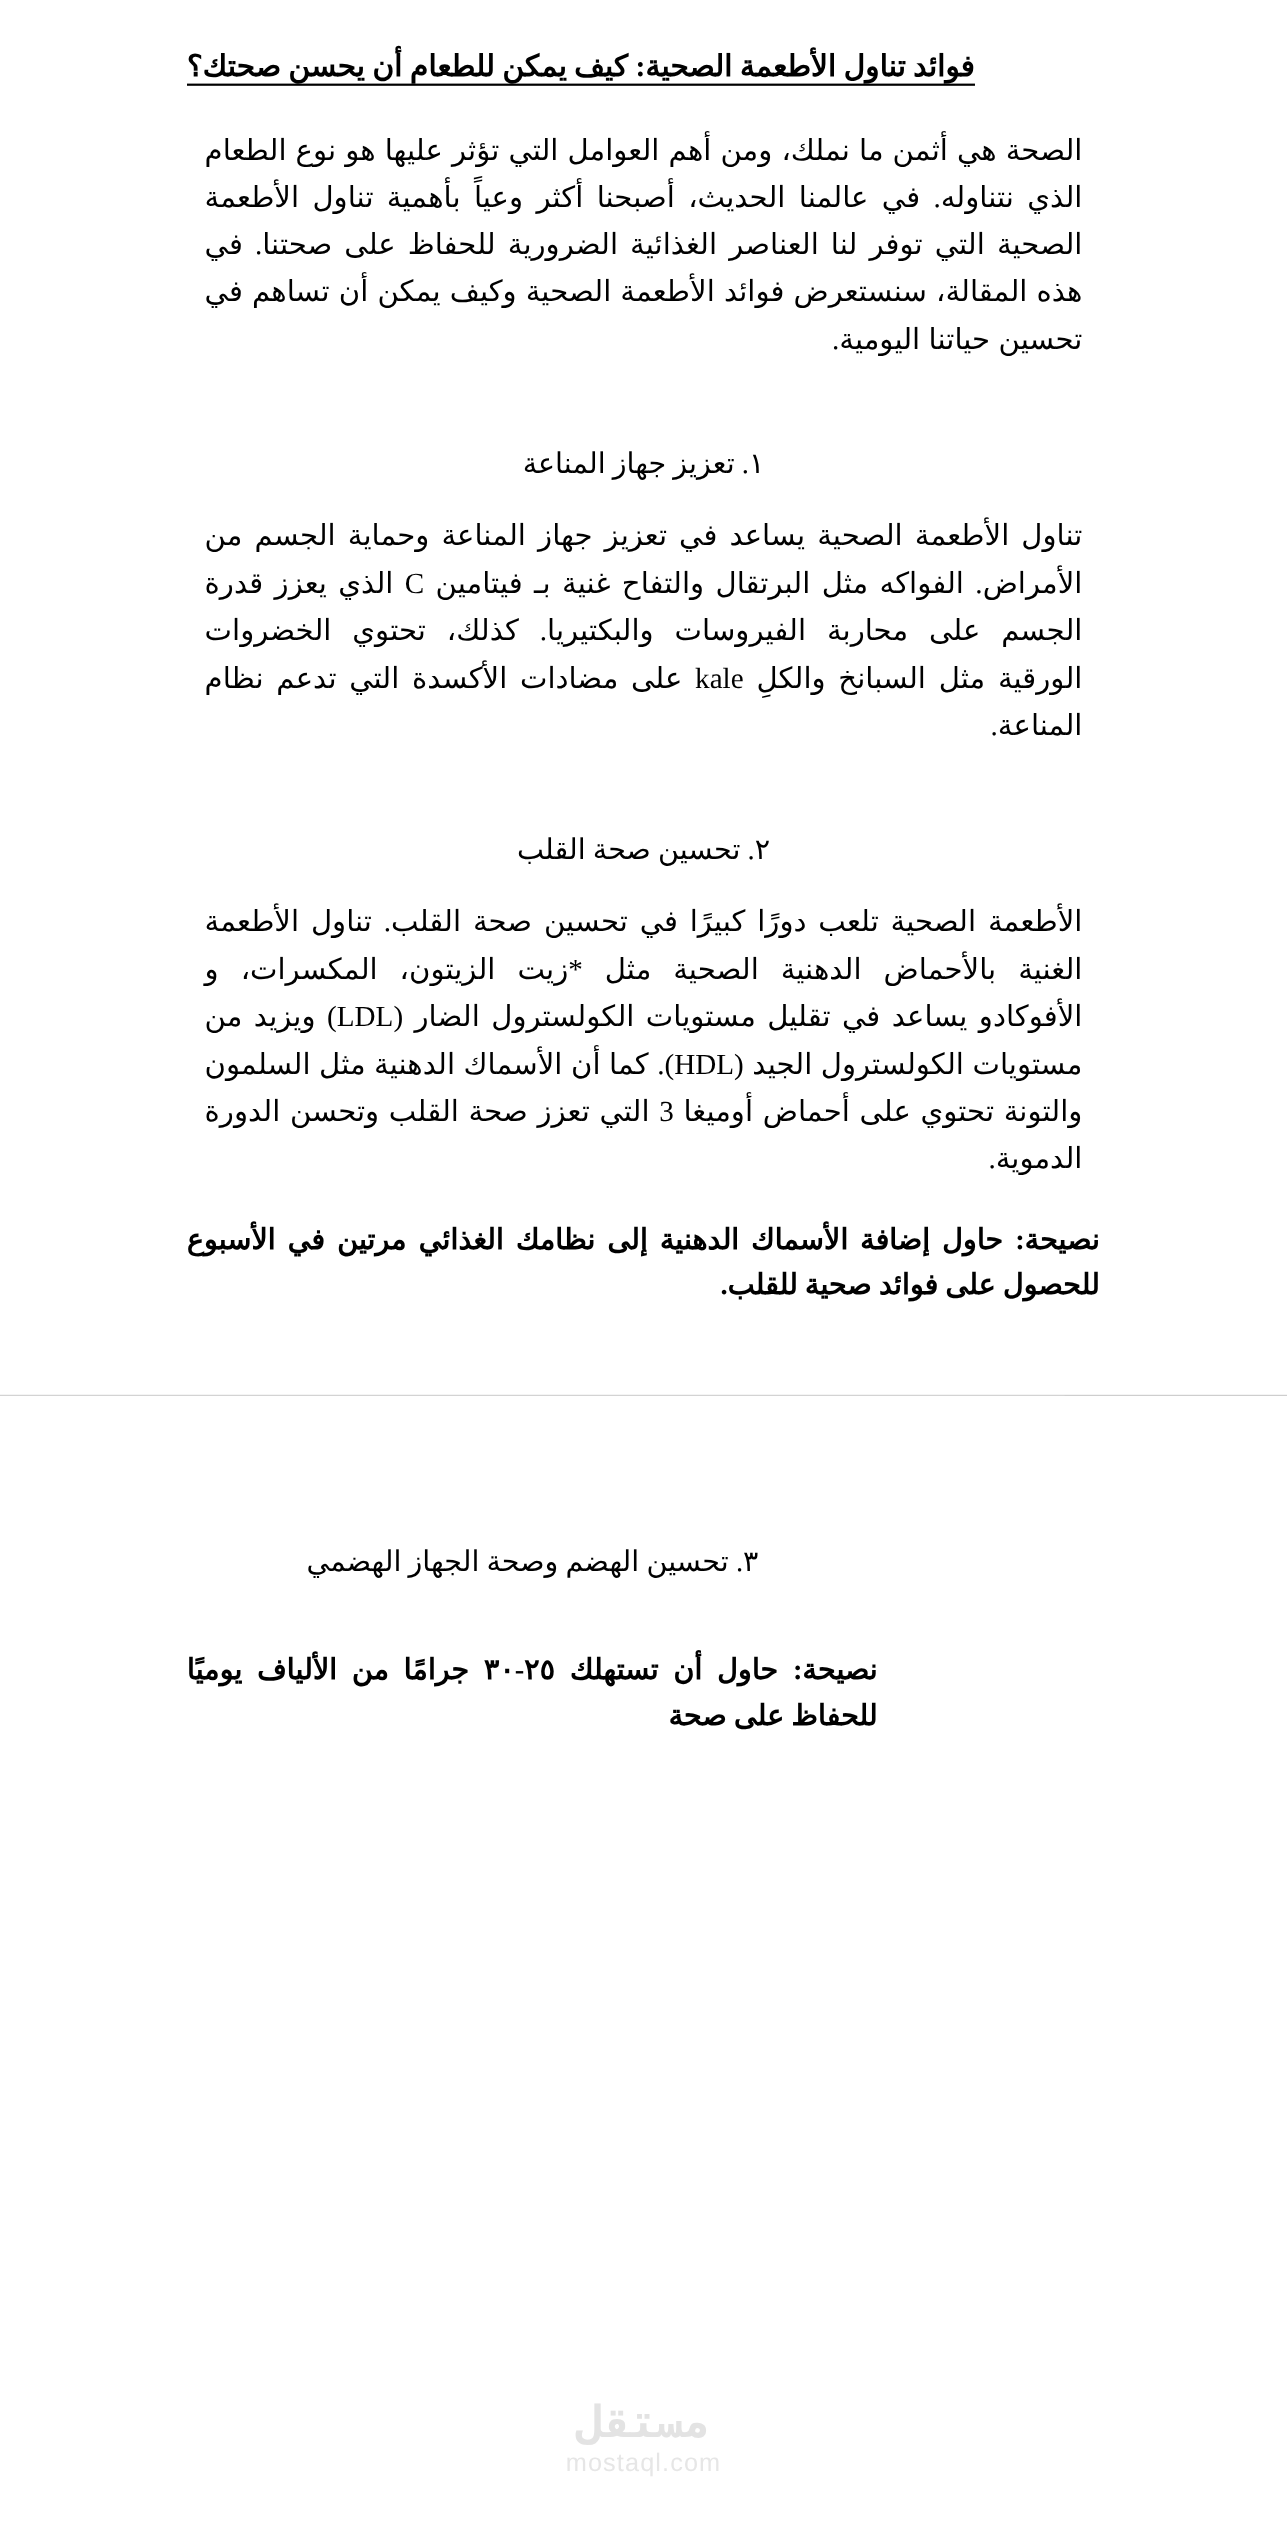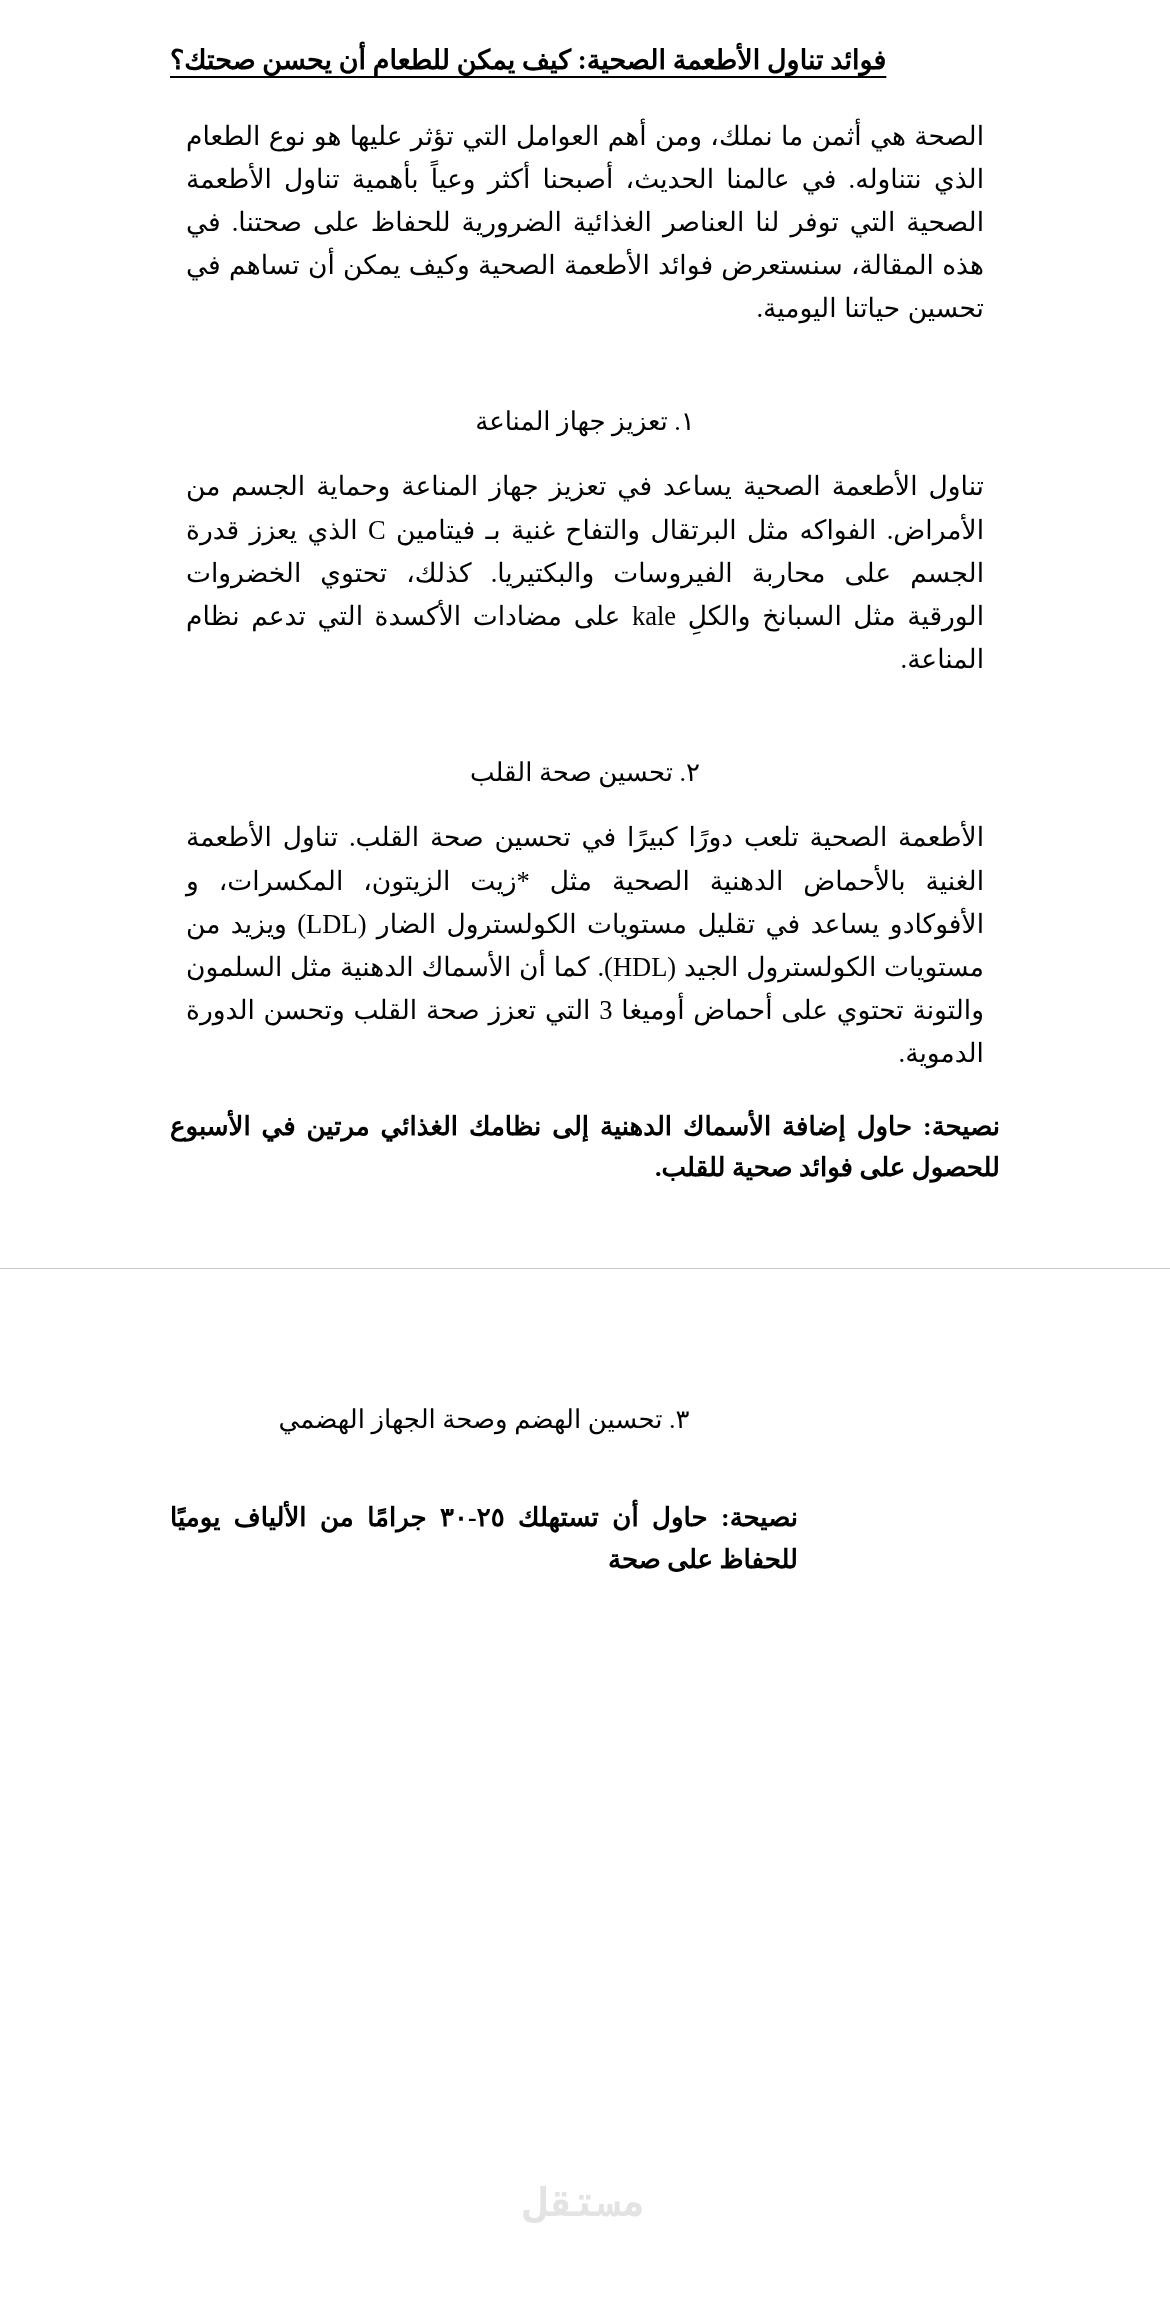--- a/index.html
+++ b/index.html
@@ -177,15 +177,16 @@
 
 
     <div class="tip-block">
       <p class="tip">نصيحة: حاول أن تستهلك ٢٥-٣٠ جرامًا من الألياف يوميًا للحفاظ على صحة</p>
     </div>
 
   </div>
 
   <div class="watermark">
     <span class="watermark-ar">مستقل</span>
+    <span class="watermark-en">mostaql.com</span>
   </div>
 
 </div>
 
 </body></html>

